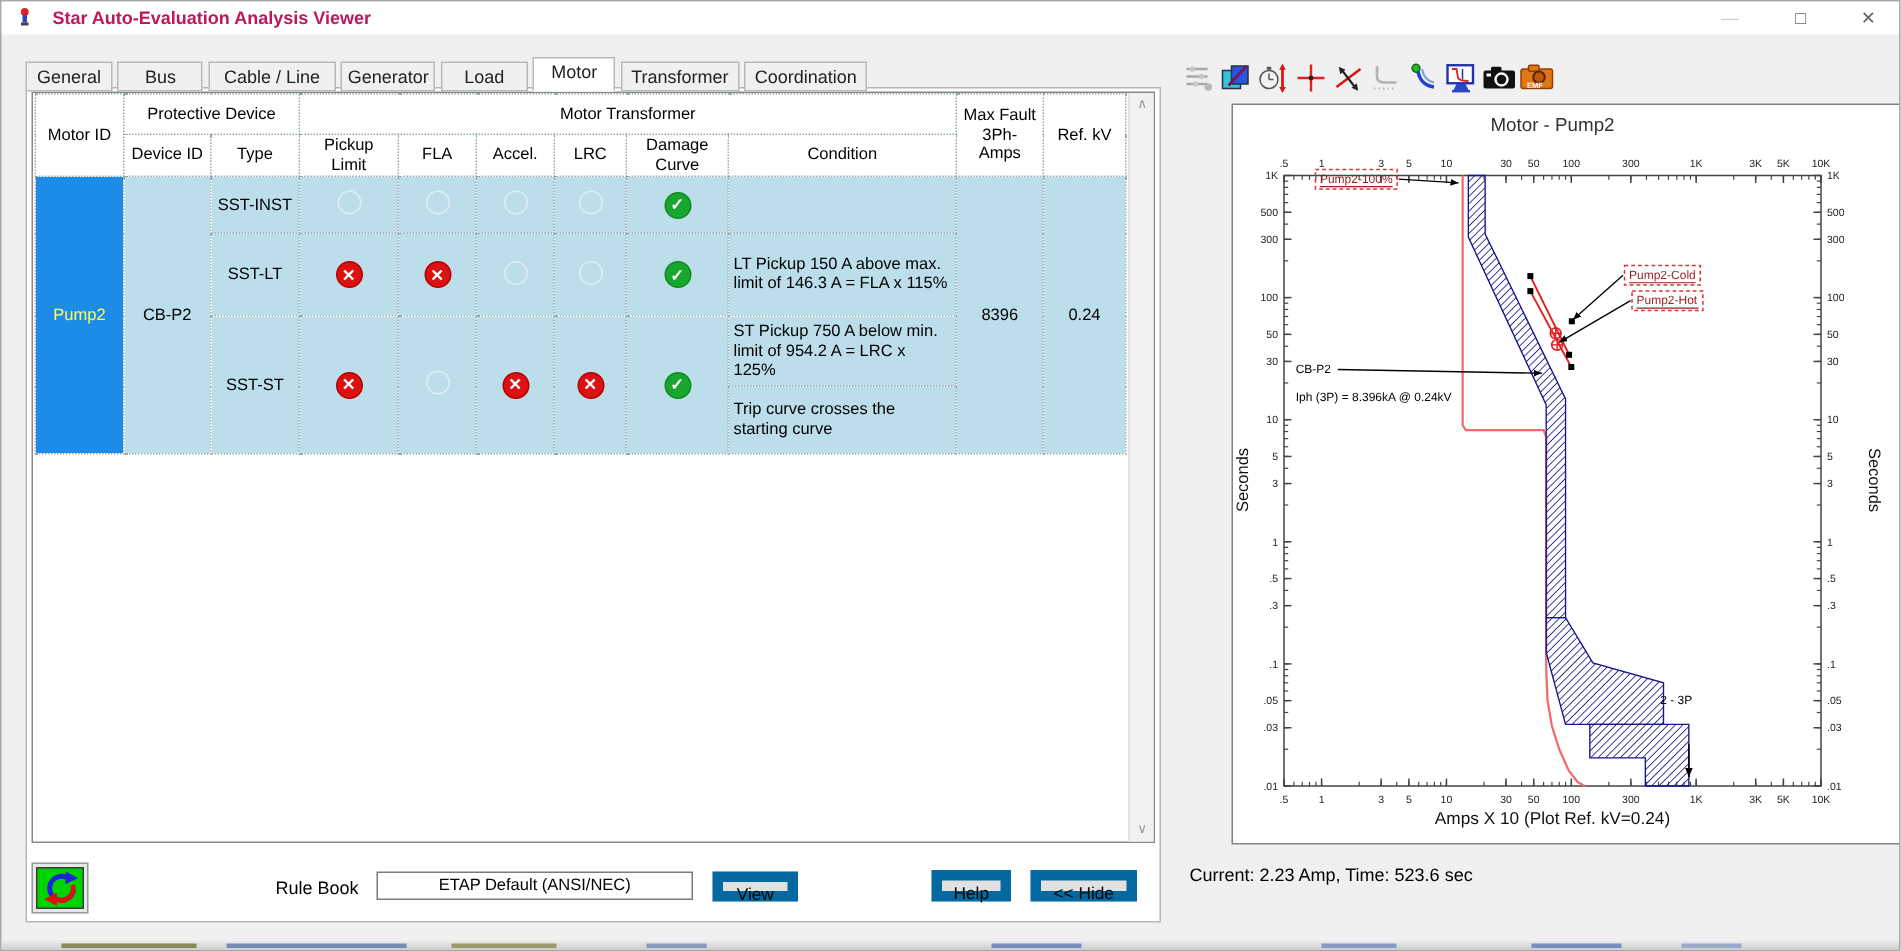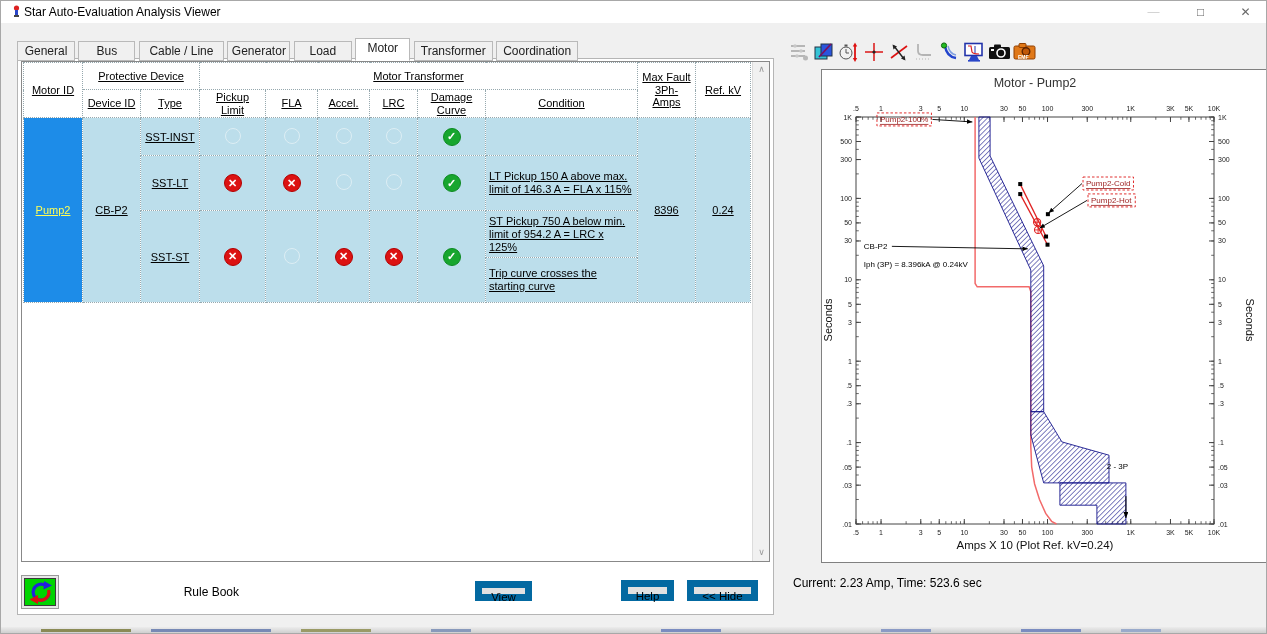--- a/index.html
+++ b/index.html
@@ -2,37 +2,37 @@
 <html><head>
 <meta charset="utf-8">
 <style>
   * { margin:0; padding:0; box-sizing:border-box; }
   html,body { width:1267px; height:634px; font-family:"Liberation Sans", sans-serif; }
   .window { position:relative; width:1267px; height:634px; background:#f0f0f0; border:1px solid #a8a8a8; overflow:hidden; }
 
   
   .titlebar { position:absolute; left:0; top:0; width:100%; height:22px; background:#ffffff; }
   .app-icon { position:absolute; left:9px; top:4px; }
-  .title-text { position:absolute; left:23px; top:4px; font-size:12px; color:#000000; }
+  .title-text { position:absolute; left:34px; top:4px; font-size:12px; color:#be185d;font-weight:bold; }
   .win-btn { position:absolute; top:0; width:45px; height:22px; text-align:center; line-height:22px; font-size:12px; color:#666; }
   .win-min { left:1130px; color:#cfcfcf; }
   .win-max { left:1177px; }
   .win-close { left:1222px; }
 
   
   .tabs { position:absolute; left:16px; top:37px; height:23px; z-index:3; }
   .tab { position:relative; display:inline-block; vertical-align:bottom; height:20px; line-height:19px; text-align:center;
          font-size:12px; color:#222; background:#f0f0f0; border:1px solid #b9b9b9; margin-right:-1px; }
   .tab.active { height:23px; background:#ffffff; border-bottom:1px solid #ffffff; z-index:4; }
 
   
   .page { position:absolute; left:16px; top:57px; width:757px; height:557px; background:#ffffff; border:1px solid #b5b5b5; }
   .tablebox { position:absolute; left:20px; top:60px; width:749px; height:501px; background:#ffffff; border:1px solid #888; }
   table { border-collapse:collapse; table-layout:fixed; font-size:11px; color:#000; position:absolute; left:1px; top:0; }
-  th,td { border:1px dotted #96a8ae; padding:1px 3px; overflow:hidden; vertical-align:middle;text-decoration:underline; }
+  th,td { border:1px dotted #96a8ae; padding:1px 3px; overflow:hidden; vertical-align:middle; }
   thead th { background:#ffffff; font-weight:normal; text-align:center; line-height:1.15; }
   tbody td { background:#bcdeeb; }
   td.motor-id { background:#1d8ce8; color:#ffff55; text-align:center; }
   td.devid { text-align:center; }
   td.type { text-align:center; }
   td.stat { text-align:center; }
   td.cond { font-size:11px; line-height:1.18; vertical-align:middle; }
   td.num { text-align:center; }
   .status { width:18px; height:18px; border-radius:50%; display:inline-flex; align-items:center; justify-content:center;
             font-size:11px; font-weight:bold; color:#fff; }
@@ -171,20 +171,21 @@
         </tr>
       </tbody>
     </table>
     <div class="vscroll">
       <div class="vs-arrow vs-up">∧</div>
       <div class="vs-arrow vs-down">∨</div>
     </div>
   </div>
 
   <div class="rulebook-label">Rule Book</div>
+  <div class="rulebook-box">ETAP Default (ANSI/NEC)</div>
   <div class="btn btn-view">View</div>
   <div class="btn btn-help">Help</div>
   <div class="btn btn-hide">&lt;&lt; Hide</div>
   <div class="refresh-btn">
     <div class="refresh-inner">
       <svg width="27" height="25" viewBox="0 0 27 25">
         <path d="M 18.5,5.5 A 8,8 0 1 0 22,13.5" fill="none" stroke="#2222dd" stroke-width="3.2"></path>
         <polygon points="17,1 25,5.5 16.5,9.5" fill="#2222dd"></polygon>
         <path d="M 21.5,10 A 8,8 0 0 1 10.5,19.5" fill="none" stroke="#dd1111" stroke-width="3.2"></path>
         <polygon points="2.5,19.5 11,15 11,24" fill="#dd1111"></polygon>

